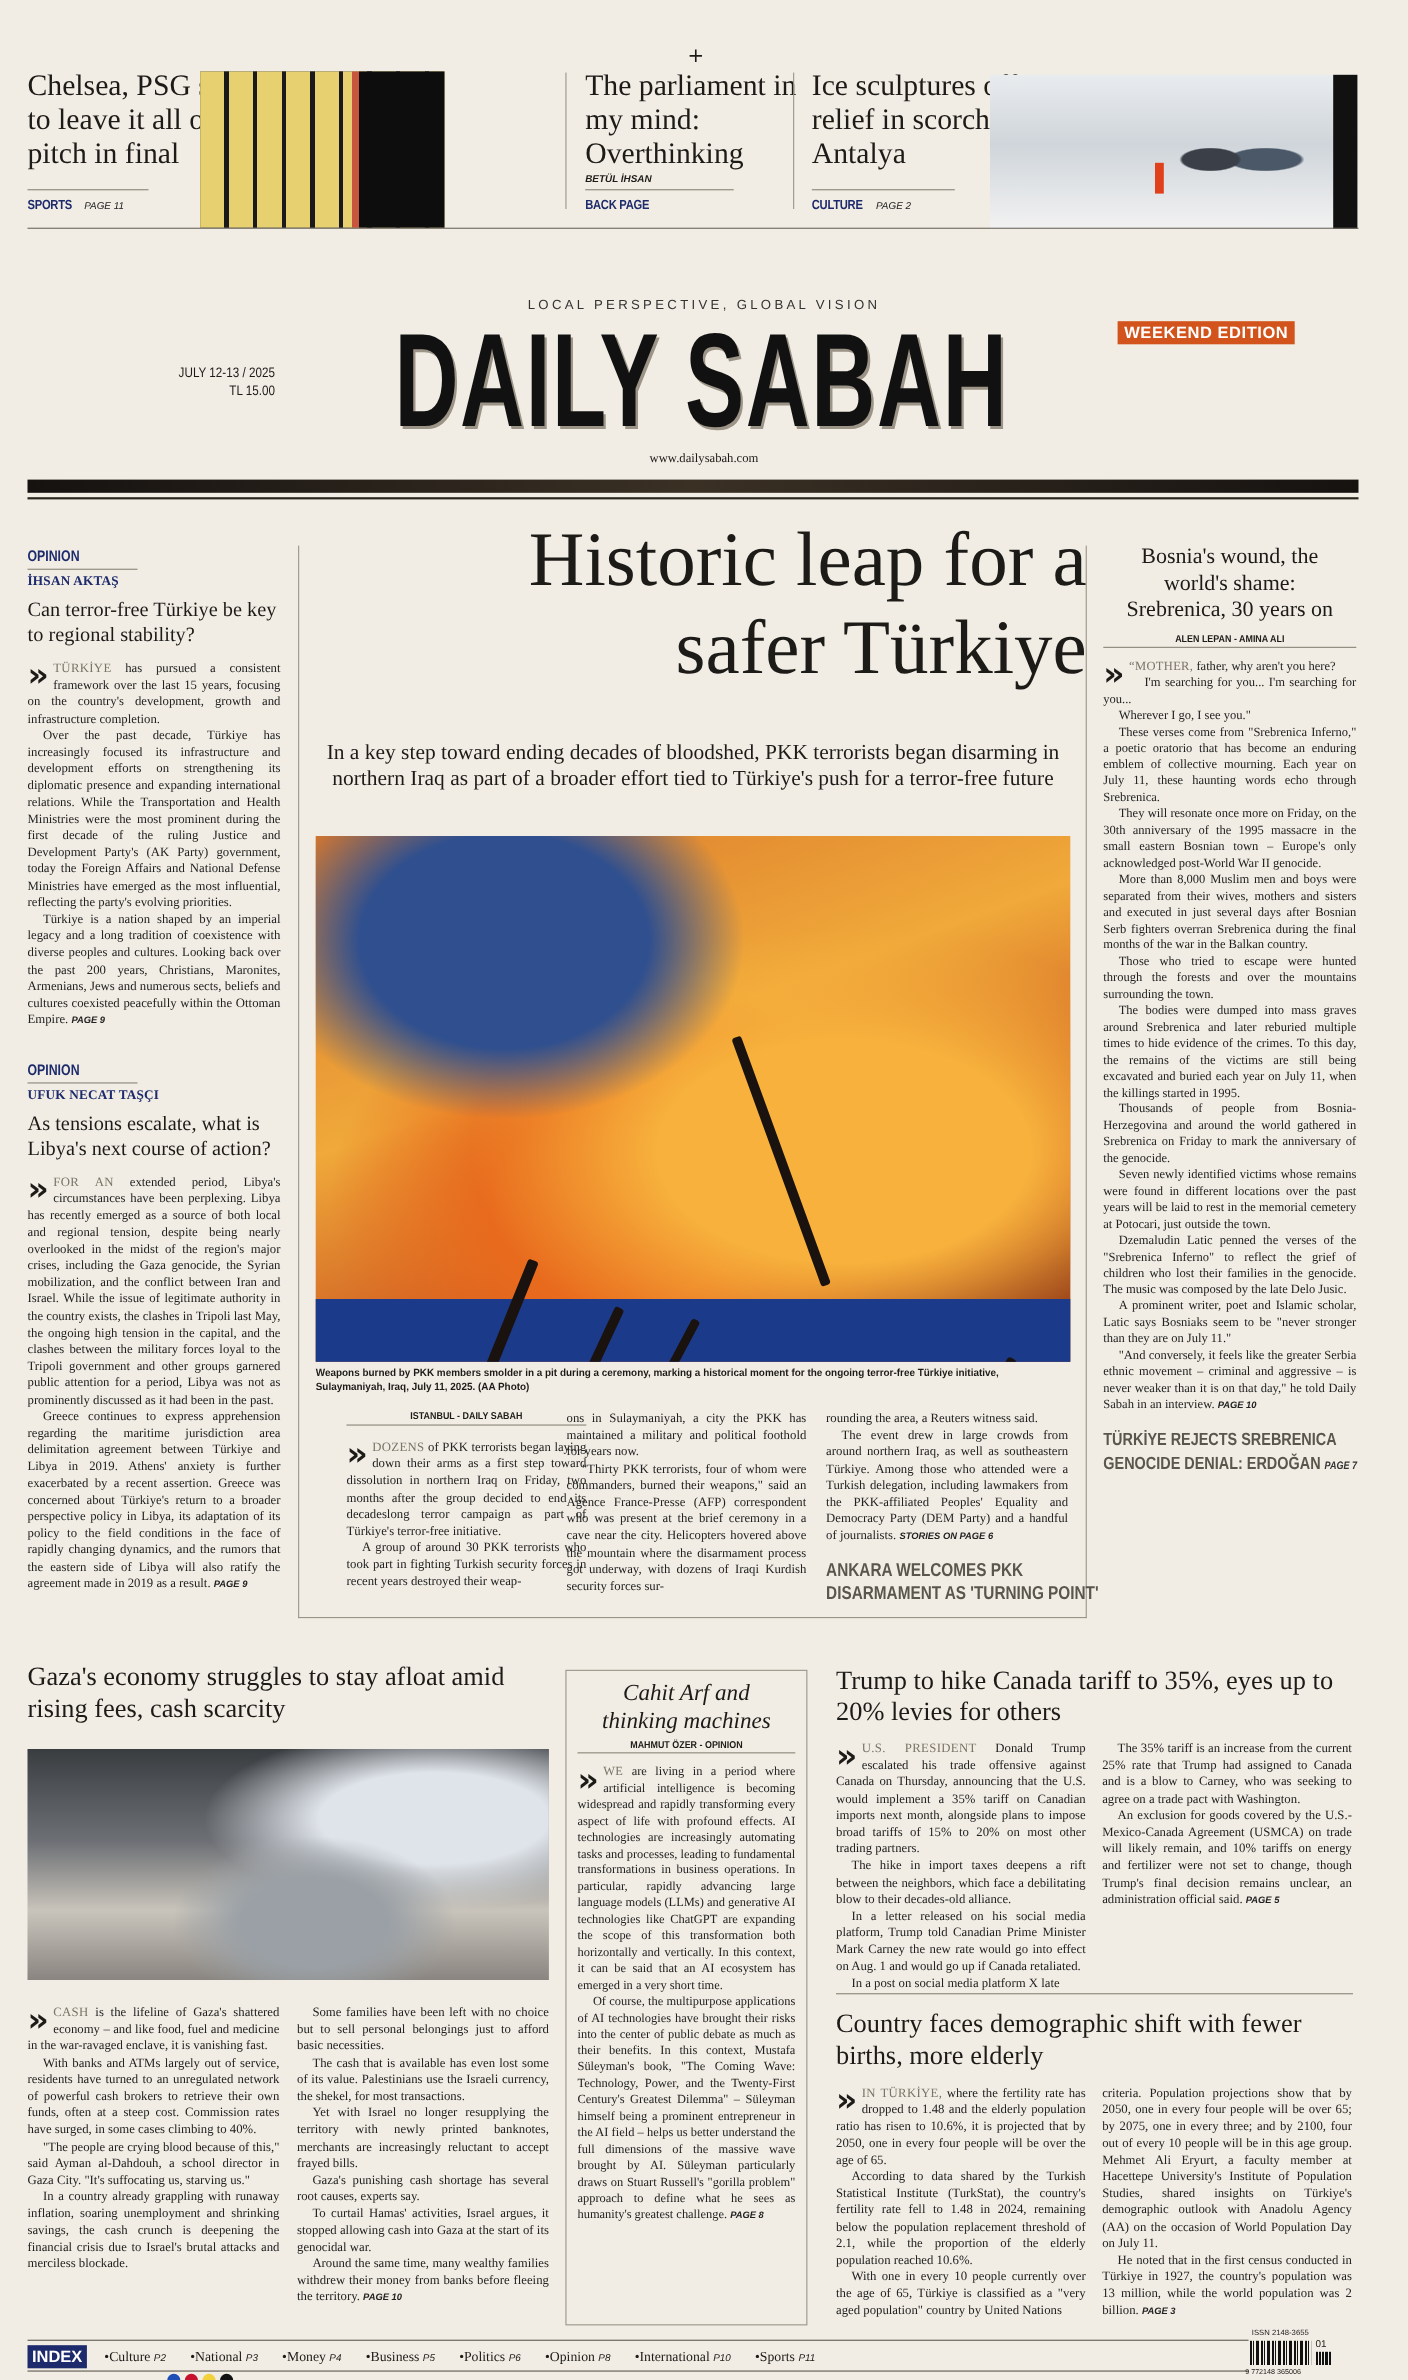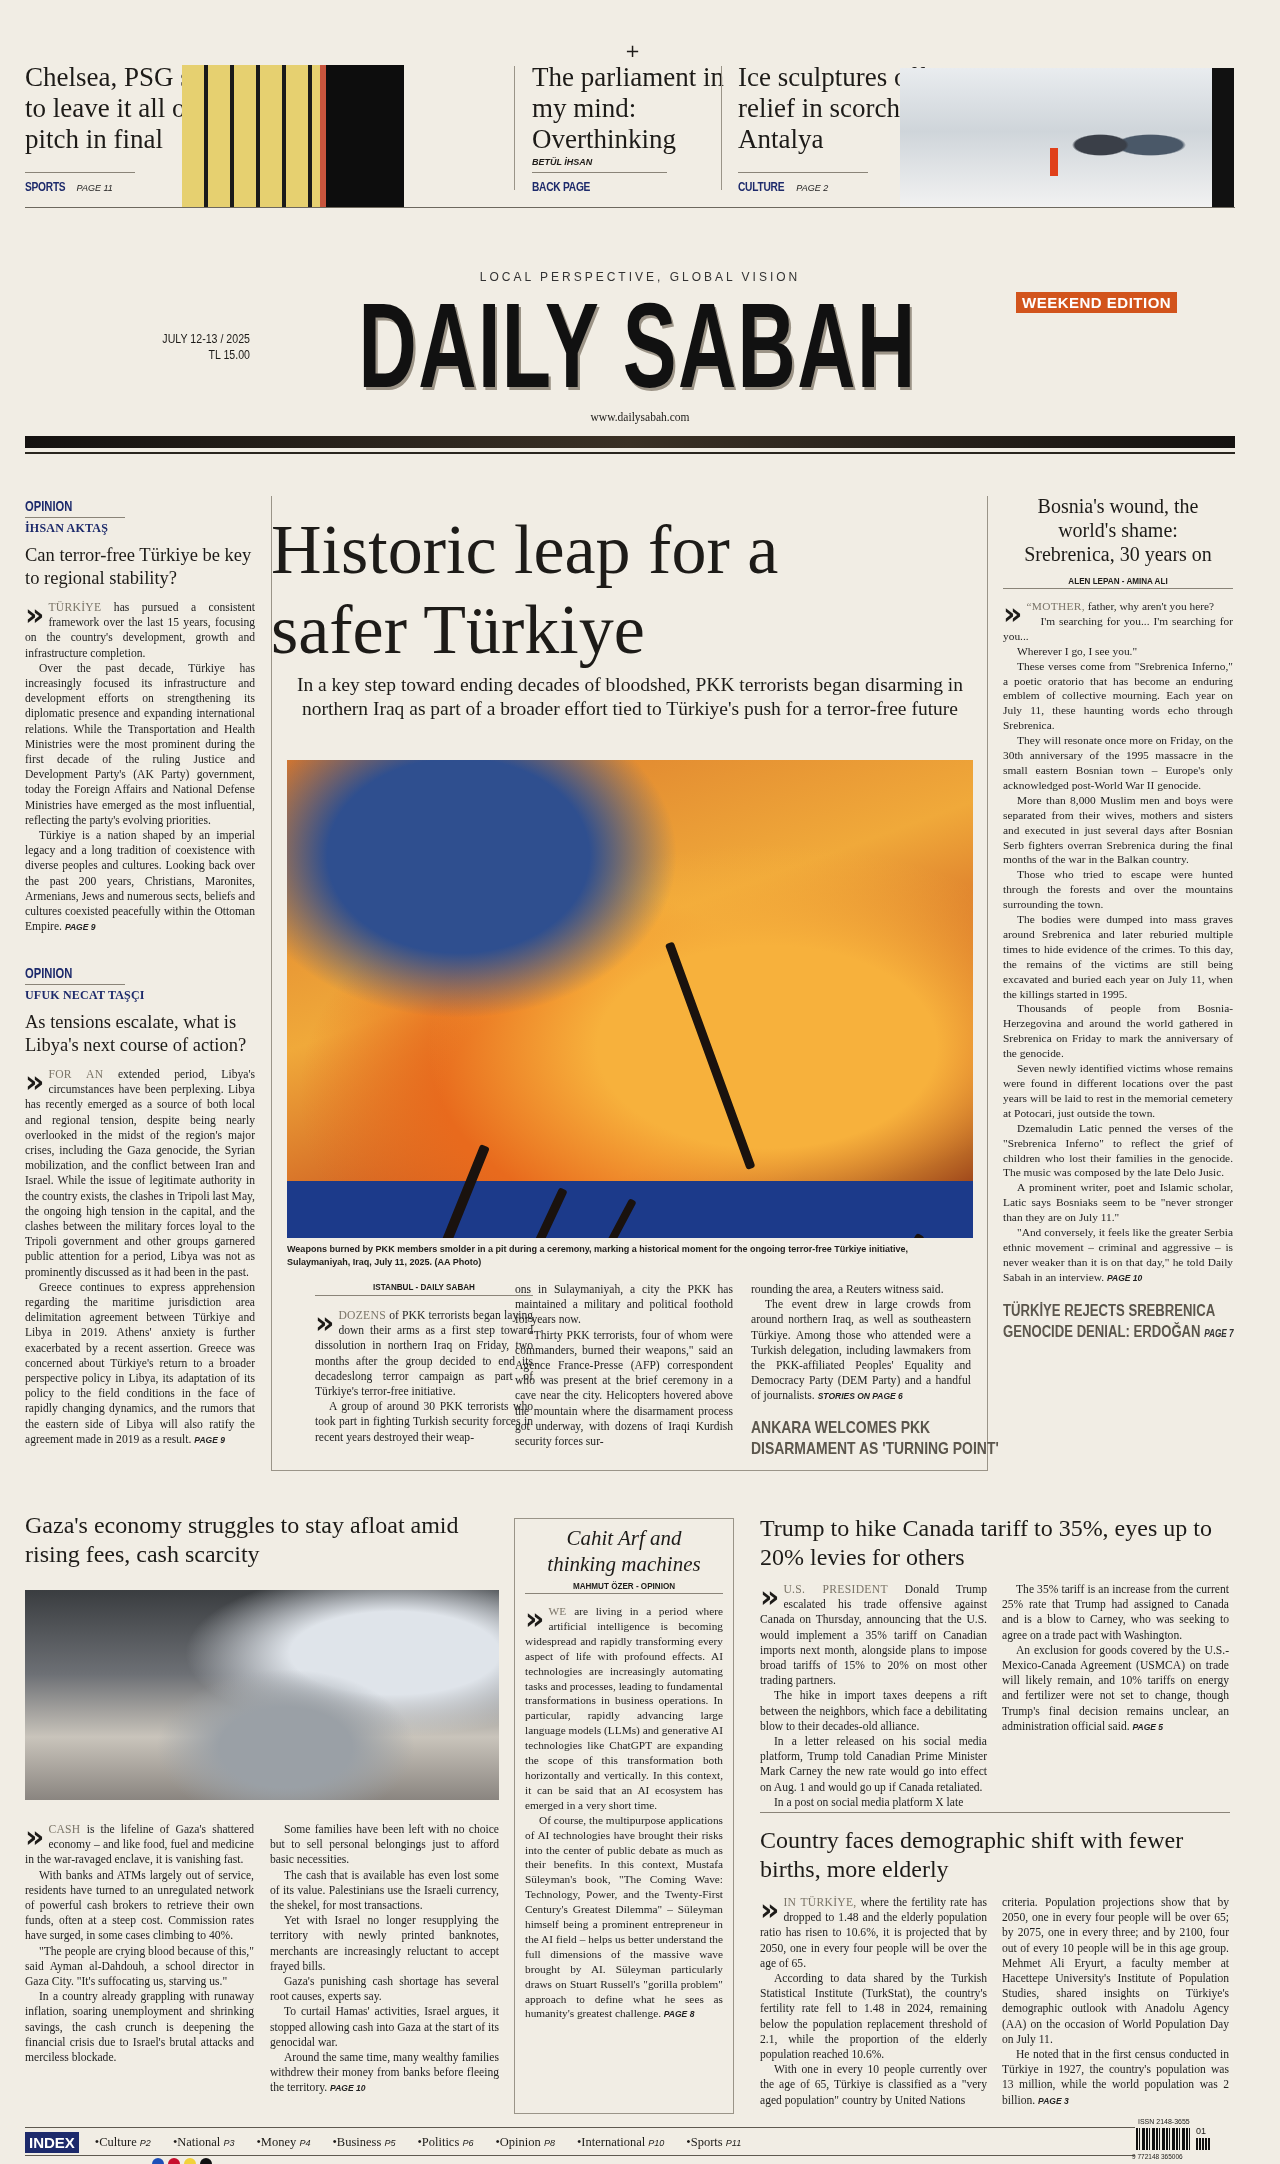--- a/index.html
+++ b/index.html
@@ -159,21 +159,21 @@
   <div style="height:1px;background:#8a8478;margin:2px 0 3px 0;width:100px;"></div>
   <div class="author-name">UFUK NECAT TAŞÇI</div>
   <div class="op-head" style="margin:8px 0 10px 0;">As tensions escalate, what is Libya's next course of action?</div>
   <div class="body-text">
     <p class="lead"><span class="chev">»</span><span class="lead-word">FOR AN</span><span> extended period, Libya's circumstances have been perplexing. Libya has recently emerged as a source of both local and regional tension, despite being nearly overlooked in the midst of the region's major crises, including the Gaza genocide, the Syrian mobilization, and the conflict between Iran and Israel. While the issue of legitimate authority in the country exists, the clashes in Tripoli last May, the ongoing high tension in the capital, and the clashes between the military forces loyal to the Tripoli government and other groups garnered public attention for a period, Libya was not as prominently discussed as it had been in the past.</span></p>
     <p><span>Greece continues to express apprehension regarding the maritime jurisdiction area delimitation agreement between Türkiye and Libya in 2019. Athens' anxiety is further exacerbated by a recent assertion. Greece was concerned about Türkiye's return to a broader perspective policy in Libya, its adaptation of its policy to the field conditions in the face of rapidly changing dynamics, and the rumors that the eastern side of Libya will also ratify the agreement made in 2019 as a result.</span> <span class="pageref-inline">PAGE 9</span></p>
   </div>
 </div>
 
 <div class="abs" style="left:271px;top:496px;width:717px;height:975px;border-left:1px solid #9a9488;border-right:1px solid #9a9488;border-bottom:1px solid #9a9488;"></div>
-<div class="abs" style="left:271px;top:510px;width:717px;text-align:left;font-size:70px;line-height:80px;">
+<div class="abs" style="left:271px;top:470px;width:717px;text-align:right;font-size:70px;line-height:80px;">
   <div>Historic leap for a</div>
   <div>safer Türkiye</div>
 </div>
 <div class="abs" style="left:285px;top:673px;width:690px;text-align:center;font-size:19.5px;line-height:24px;">In a key step toward ending decades of bloodshed, PKK terrorists began disarming in northern Iraq as part of a broader effort tied to Türkiye's push for a terror-free future</div>
 
 <div class="abs photo-fire" style="left:287px;top:760px;width:686px;height:478px;overflow:hidden;">
   <div class="gun" style="left:70px;top:360px;width:10px;height:330px;transform:rotate(22deg);"></div>
   <div class="gun" style="left:150px;top:400px;width:9px;height:290px;transform:rotate(25deg);"></div>
   <div class="gun" style="left:230px;top:410px;width:8px;height:240px;transform:rotate(28deg);"></div>
 

